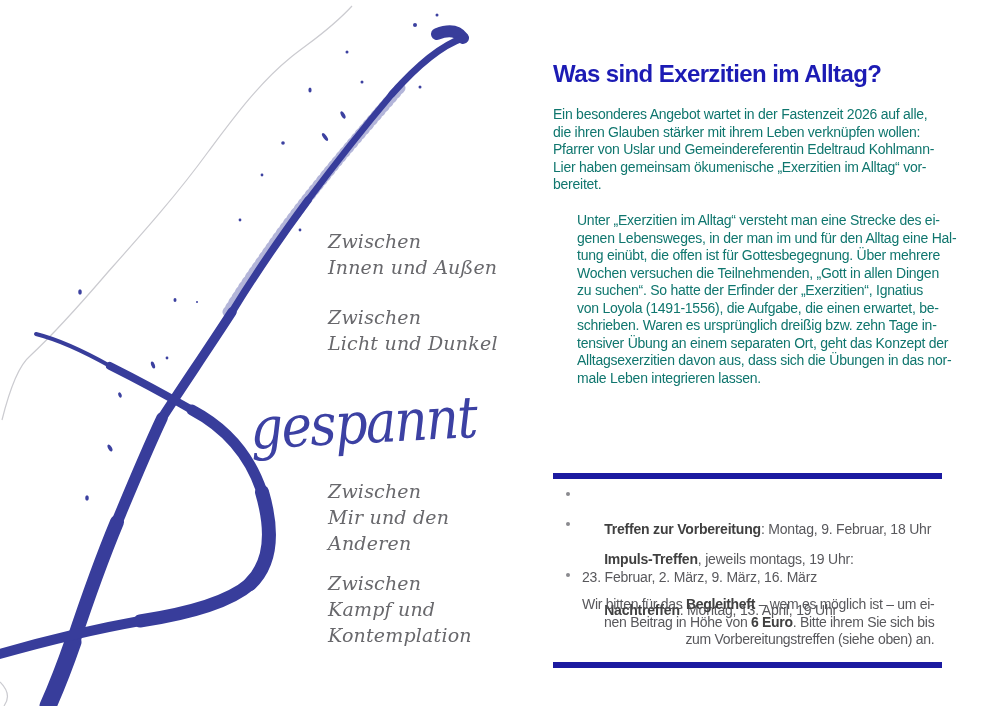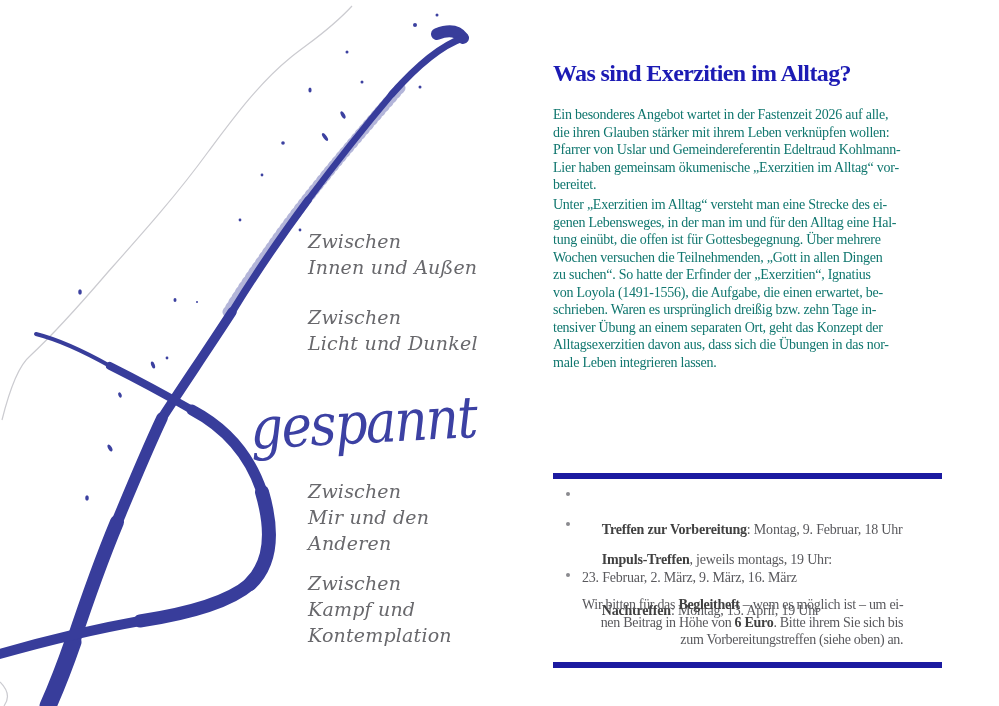--- a/index.html
+++ b/index.html
@@ -2,30 +2,30 @@
 <html><head>
 <meta charset="utf-8">
 <style>
   html,body{margin:0;padding:0;background:#ffffff;width:999px;height:706px;overflow:hidden;}
   .spread{position:relative;width:999px;height:706px;background:#ffffff;font-family:"Liberation Sans",sans-serif;}
 
   
   .page-left{position:absolute;left:0;top:0;width:545px;height:706px;}
   .art{position:absolute;left:0;top:0;}
   .phrase{position:absolute;font-family:"DejaVu Serif",serif;font-style:italic;
-          font-size:19px;line-height:26px;color:#68686c;white-space:pre;letter-spacing:.2px;}
+          font-size:19px;line-height:26px;color:#68686c;white-space:pre;letter-spacing:.2px;margin-left:20px;}
   .gespannt-text{font-family:"DejaVu Serif",serif;font-style:italic;letter-spacing:-2px;}
 
   
-  .page-right{position:absolute;left:553px;top:0;width:446px;height:548px;font-family:Liberation Serif, serif;}
+  .page-right{position:absolute;left:553px;top:0;width:446px;height:548px;}
   .title{position:absolute;left:0;top:60px;margin:0;font-size:24px;font-weight:bold;
          letter-spacing:-0.6px;color:#1c1bb4;white-space:pre;}
   .body{position:absolute;left:0;margin:0;font-size:14px;line-height:17.5px;color:#0f766e;
         letter-spacing:-0.25px;white-space:pre;}
-  .p1{top:106px;} .p2{top:196px;} .p3{top:397px;}
+  .p1{top:106px;} .p2{top:212px;margin-left:24px;} .p3{top:397px;}
   .bar{position:absolute;left:0;width:389px;height:6px;background:#1b1aa0;}
   .bar-top{top:473px;} .bar-bottom{top:662px;}
   .li{position:absolute;left:0;padding-left:29px;font-size:14px;line-height:17.5px;
       color:#58585c;letter-spacing:-0.2px;white-space:pre;}
   .li1{top:486px;} .li2{top:516px;} .li3{top:567px;}
   .dot{position:absolute;left:13px;top:6px;width:4px;height:4px;border-radius:50%;background:#8a8a8e;}
   .note{position:absolute;left:29px;top:596px;margin:0;font-size:14px;line-height:17.5px;
         color:#58585c;letter-spacing:-0.3px;white-space:pre;text-align:right;}
   .seg-b{font-weight:bold;color:#404040;}
 </style>

